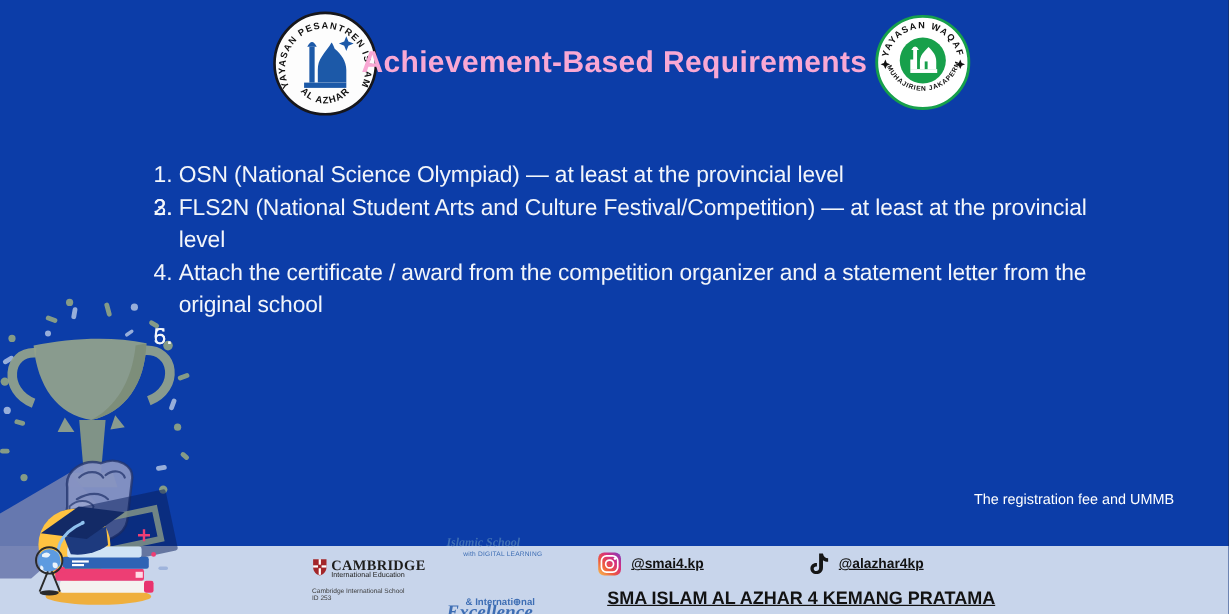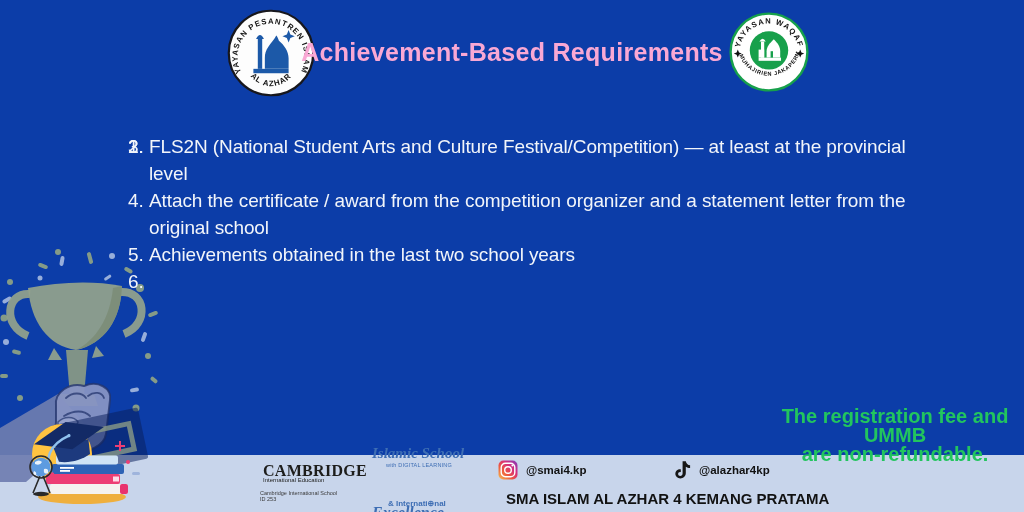--- a/index.html
+++ b/index.html
@@ -28,42 +28,42 @@
     position:absolute;left:128px;top:133px;width:805px;
     color:#F2F5FA;font-size:19px;line-height:27px;
     list-style:none;margin:0;padding:0;letter-spacing:-0.1px;
   }
   .req-list li{position:relative;padding-left:21px;}
   .req-list .num{position:absolute;left:0;top:0;}
 
   
   .note{
     position:absolute;left:765px;width:260px;top:407px;text-align:center;
-    color:#22c55e;font-weight:bold;font-size:20px;line-height:19px;
+    color:#ffffff;font-weight:normal;font-size:12px;line-height:19px;
   }
 
   
   .footer{
     position:absolute;left:0;right:0;bottom:0;height:57px;background:#C8D5EB;
     display:flex;align-items:center;
   }
   .footer-inner{display:flex;align-items:center;margin-left:260px;gap:16px;}
   .cam{display:flex;flex-direction:column;width:96px;color:#1d1d1b;}
   .cam-top{display:flex;gap:3px;align-items:flex-start;}
-  .cam-name{font-family:"Liberation Serif",serif;font-size:16px;font-weight:bold;letter-spacing:.3px;line-height:12px;}
+  .cam-name{font-family:"Liberation Serif",serif;font-size:12px;font-weight:bold;letter-spacing:.3px;line-height:12px;}
   .cam-sub{font-size:6px;line-height:7px;}
   .cam-reg{margin-top:6px;font-size:5.5px;line-height:6.5px;color:#3a3a3a;}
   .isl{color:#3E6EB4;width:98px;line-height:1;}
-  .isl-1{font-family:"Liberation Serif",serif;font-style:italic;font-weight:bold;font-size:15px;}
+  .isl-1{font-family:"Liberation Serif",serif;font-style:italic;font-weight:bold;font-size:10px;}
   .isl-2{font-size:5.5px;letter-spacing:.2px;margin:2px 0 1px 14px;}
   .isl-3{font-size:8px;font-weight:bold;margin-left:16px;margin-top:32px;}
   .isl-4{font-family:"Liberation Serif",serif;font-style:italic;font-weight:bold;font-size:16px;margin-top:-3px;}
   .social{display:grid;grid-template-columns:150px auto;column-gap:26px;row-gap:9px;margin-left:12px;}
   .link{display:flex;align-items:center;gap:8px;color:#121212;font-weight:bold;font-size:11.5px;cursor:pointer;}
-  .link-label{white-space:nowrap;}
+  .link-label{text-decoration:underline;white-space:nowrap;}
   .link.small .link-label{font-size:15px;}
 
   
   .trophy-svg{position:absolute;left:0;top:248px;width:240px;height:264px;pointer-events:none;}
   .gradcap-svg{position:absolute;left:20px;top:410px;width:135px;height:100px;pointer-events:none;}
 </style>
 </head>
 <body>
 
 <div class="slide">
@@ -277,39 +277,38 @@
         <rect x="37" y="57" width="28" height="4"></rect>
         <rect x="37" y="47" width="7" height="10"></rect>
       </g>
       <rect x="52" y="49" width="3" height="8" fill="#17A04B"></rect>
     </svg>
   </div>
 
   <ul class="req-list">
     <li>
       <span class="num">1.</span>
+      <span>OSN (National Science Olympiad) — at least at the provincial level</span>
     </li>
     <li>
       <span class="num">2.</span>
     </li>
     <li>
       <span class="num">3.</span>
       <span>FLS2N (National Student Arts and Culture Festival/Competition) — at least at the provincial level</span>
     </li>
     <li>
       <span class="num">4.</span>
       <span>Attach the certificate / award from the competition organizer and a statement letter from the original school</span>
     </li>
     <li>
       <span class="num">5.</span>
-      <span>Achievements obtained in the last two school years</span>
     </li>
     <li>
       <span class="num">6.</span>
     </li>
   </ul>
 
   <div class="note">
     <div>The registration fee and UMMB</div>
-    <div>are non-refundable.</div>
   </div>
 
 </div>
 
 </body></html>

